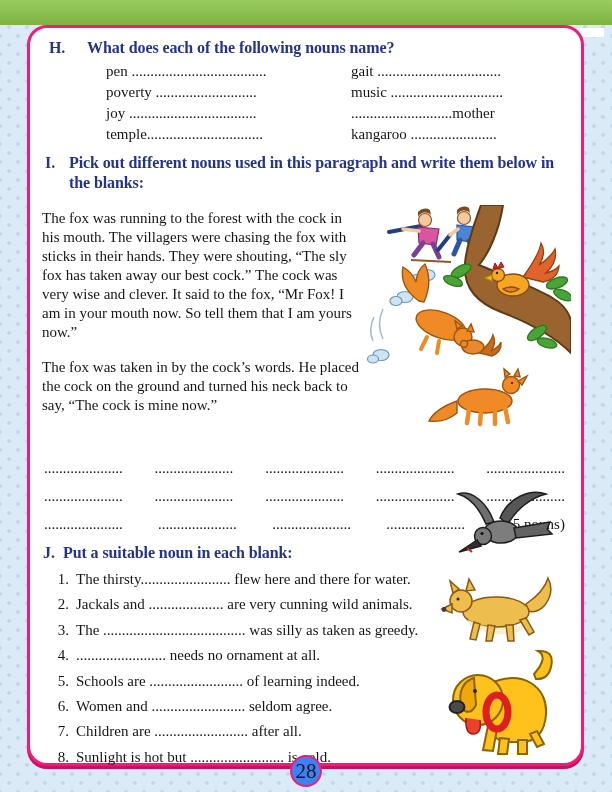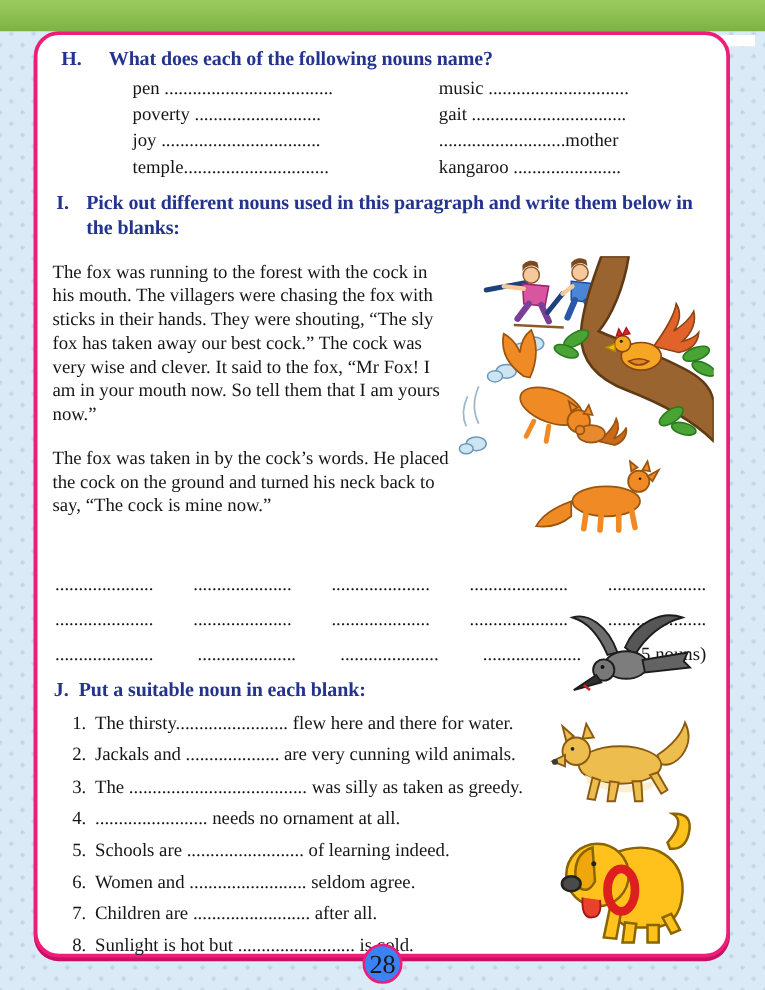--- a/index.html
+++ b/index.html
@@ -83,22 +83,22 @@
     <span class="sec-title">What does each of the following nouns name?</span>
   </div>
   <div class="h-cols">
     <div class="h-col-left">
       <div><span>pen </span><span>....................................</span><span></span></div>
       <div><span>poverty </span><span>...........................</span><span></span></div>
       <div><span>joy </span><span>..................................</span><span></span></div>
       <div><span>temple</span><span>...............................</span><span></span></div>
     </div>
     <div class="h-col-right">
+      <div><span>gait </span><span>.................................</span><span></span></div>
       <div><span>music </span><span>..............................</span><span></span></div>
-      <div><span>gait </span><span>.................................</span><span></span></div>
       <div><span></span><span>...........................</span><span>mother</span></div>
       <div><span>kangaroo </span><span>.......................</span><span></span></div>
     </div>
   </div>
 
   <div class="sec-head i-head">
     <span class="sec-letter">I.</span>
     <span class="sec-title">
       <div>Pick out different nouns used in this paragraph and write them below in</div>
       <div>the blanks:</div>

